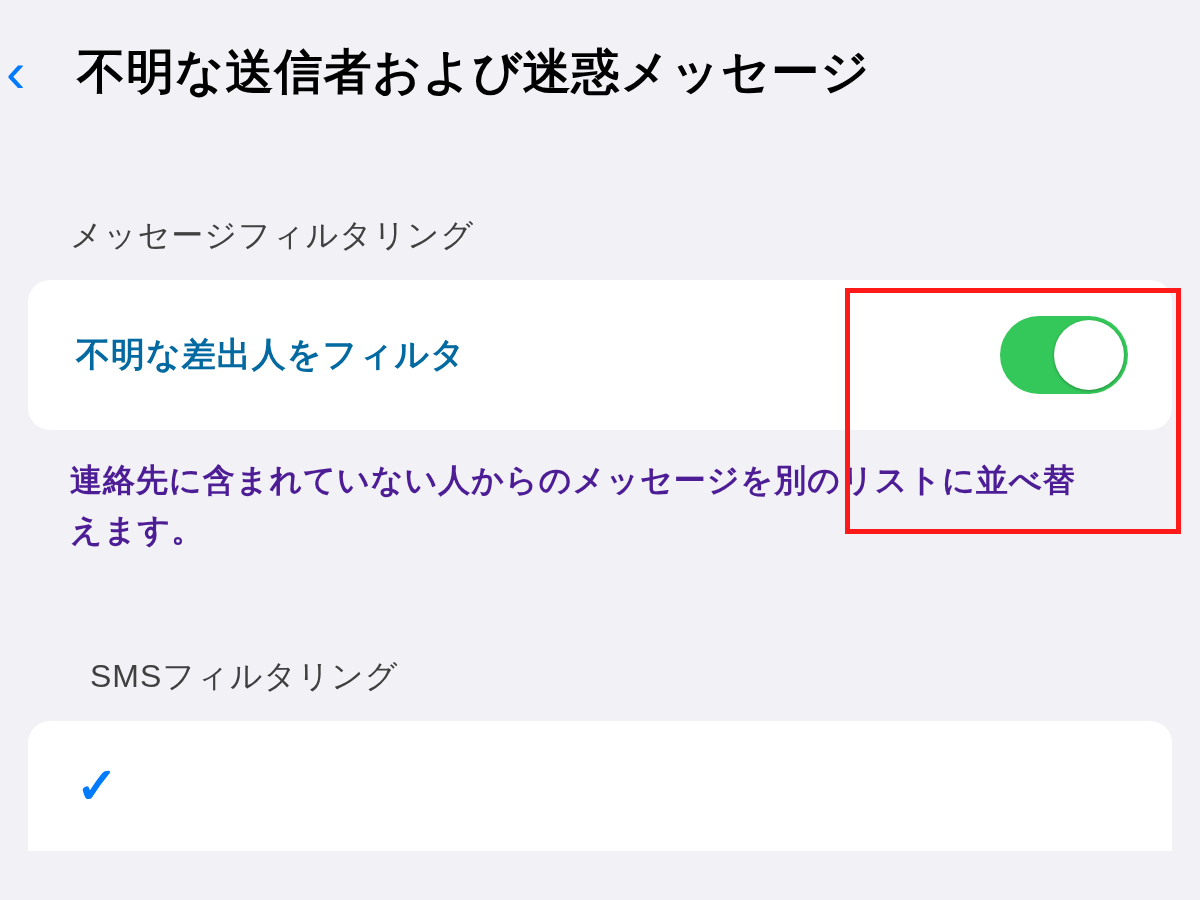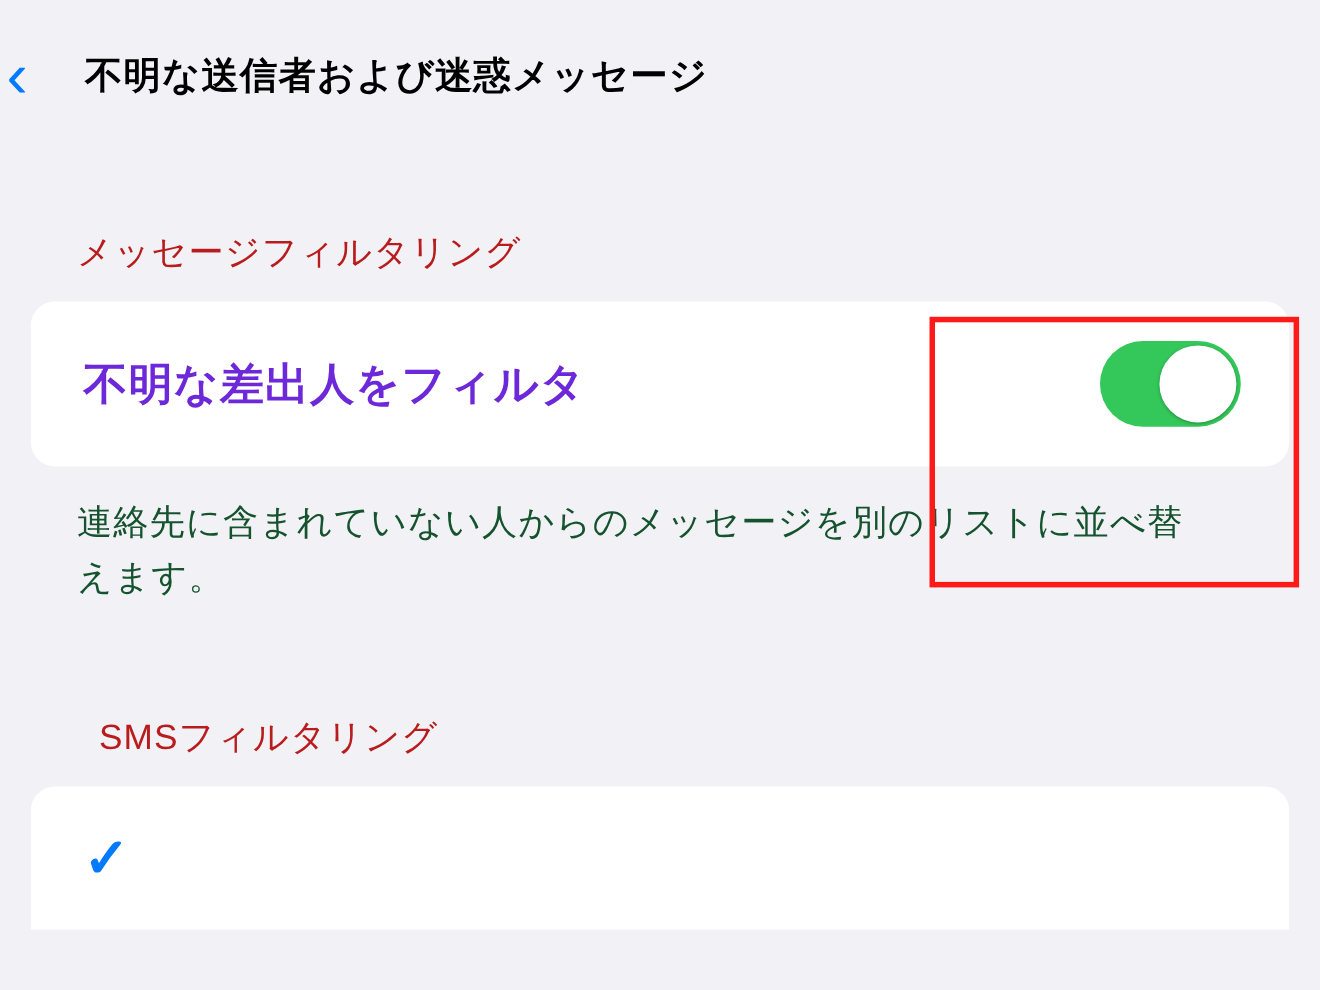--- a/index.html
+++ b/index.html
@@ -24,30 +24,30 @@
       font-weight: 400;
       cursor: pointer;
     }
     .chevron-back {
       font-size: 58px;
       line-height: 1;
       margin-right: 2px;
       font-weight: 300;
     }
     .title {
-      font-size: 34px;
+      font-size: 48px;
       font-weight: 700;
       color: #000;
       margin-left: 50px;
       letter-spacing: 1px;
     }
 
     .section-header {
       font-size: 32px;
-      color: #b91c1c;
+      color: #404040;
       padding: 0 70px;
       margin-top: 110px;
       margin-bottom: 22px;
       letter-spacing: 1px;
     }
     .section-header.second { margin-top: 100px; margin-left: 20px; }
 
     .row-group {
       background: #ffffff;
       border-radius: 22px;
@@ -55,23 +55,23 @@
       padding: 0;
     }
     .row {
       display: flex;
       align-items: center;
       justify-content: space-between;
       padding: 36px 44px 36px 48px;
       position: relative;
     }
     .row-label {
-      font-size: 40px;
+      font-size: 34px;
       font-weight: 600;
-      color: #6d28d9;
+      color: #0369a1;
       letter-spacing: 1px;
     }
     .row-label.light { font-weight: 400; }
 
     .toggle {
       width: 128px;
       height: 78px;
       background: #34c759;
       border-radius: 40px;
       position: relative;
@@ -83,24 +83,25 @@
       top: 4px;
       width: 70px;
       height: 70px;
       background: #fff;
       border-radius: 50%;
       box-shadow: 0 1px 3px rgba(0,0,0,0.3);
     }
 
     .footer-note {
       font-size: 32px;
-      color: #14532d;
+      color: #4c1d95;
       padding: 26px 106px 0 70px;
       line-height: 1.55;
       letter-spacing: 1px;
+      font-weight: bold;
     }
 
     .checkmark {
       color: #007aff;
       font-size: 50px;
       font-weight: 700;
     }
 
     .highlight-box {
       position: absolute;

